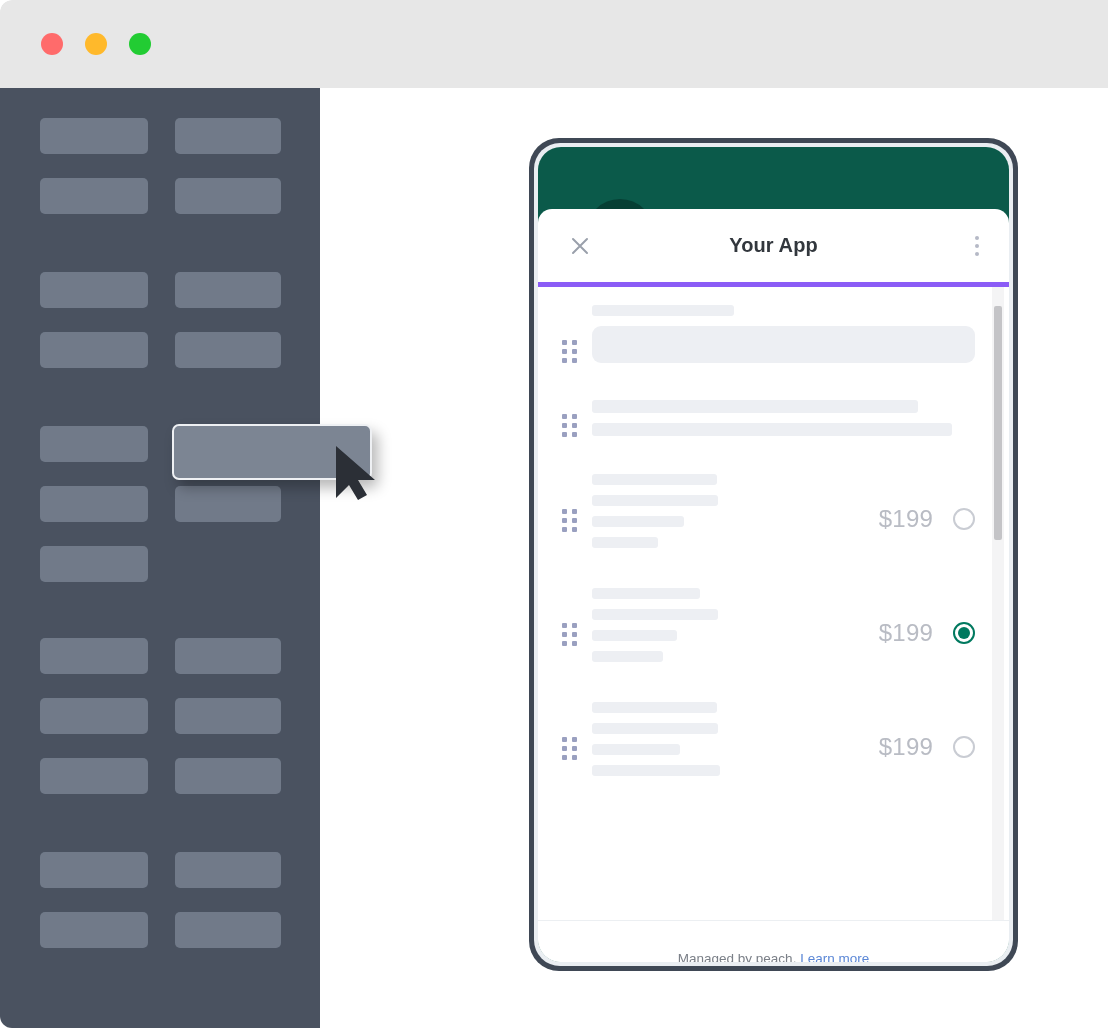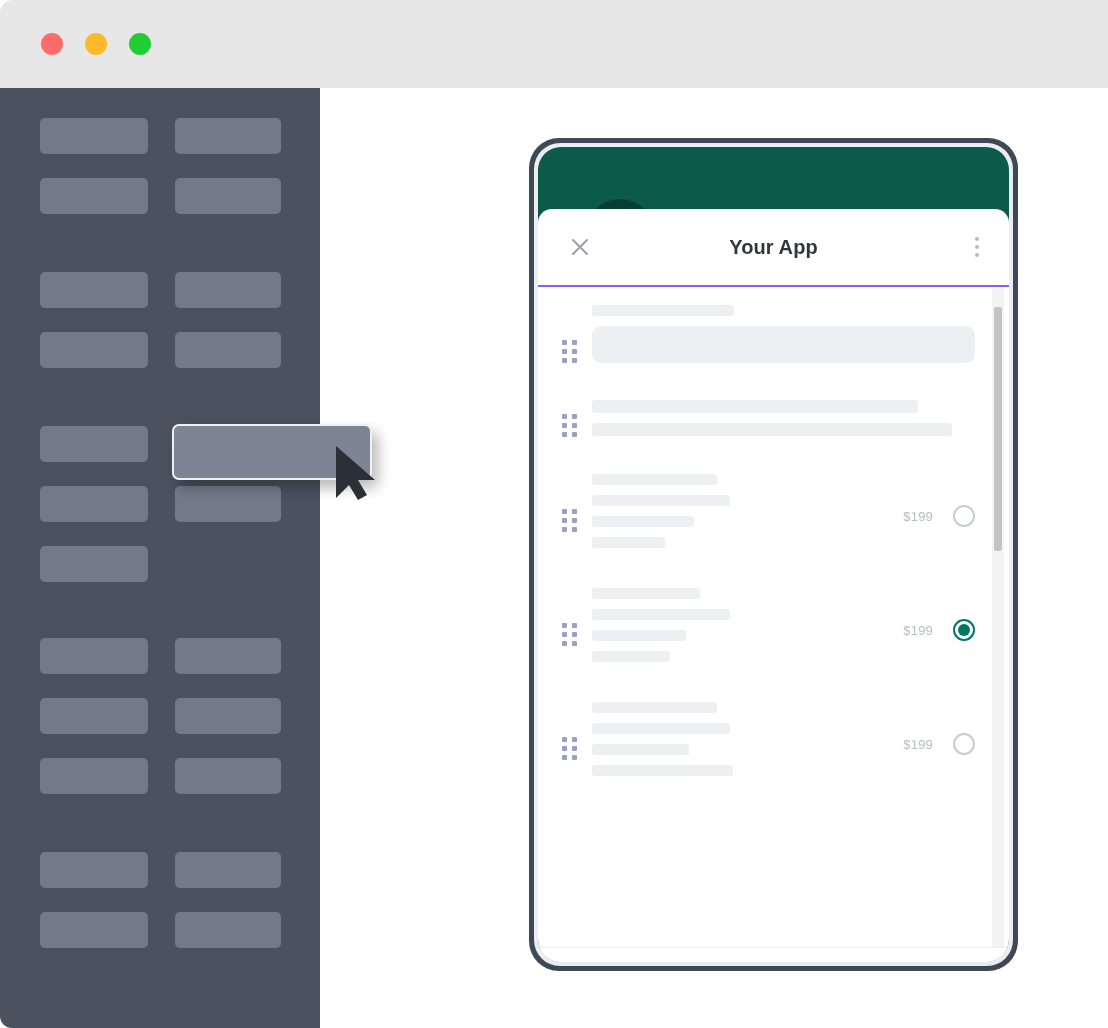--- a/index.html
+++ b/index.html
@@ -151,21 +151,21 @@
     border-top-right-radius: 14px;
     display: flex;
     flex-direction: column;
     overflow: hidden;
   }
 
   #sheet-header {
     position: relative;
     height: 78px;
     flex: 0 0 78px;
-    border-bottom: 2px solid #8b5cf6;
+    border-bottom: 5px solid #8b5cf6;
     display: flex;
     align-items: center;
   }
   #close-icon {
     position: absolute;
     left: 30px;
     width: 24px;
     height: 24px;
     cursor: pointer;
   }
@@ -268,21 +268,21 @@
 
   .price-col {
     flex: 0 0 auto;
     display: flex;
     align-items: center;
     gap: 20px;
     margin-top: 10px;
     margin-left: 14px;
   }
   .price {
-    font-size: 13px;
+    font-size: 24px;
     color: #b9bcc4;
     letter-spacing: 0.2px;
     margin-left: 36px;
   }
   .radio {
     width: 22px;
     height: 22px;
     border-radius: 50%;
     border: 2px solid #c9ccd3;
     background: transparent;
@@ -551,20 +551,24 @@
                   </div>
                 </div>
                 <div style="height: 30px;"></div>
               </div>
             <div id="scroll-track">
               <div id="scroll-thumb" style="height: 37%; top: 3%;"></div>
             </div>
           </div>
 
           <div id="sheet-footer">
+            <div id="footer-note">
+              <span>Managed by peach.</span>
+              <a style="color: rgb(91, 135, 214);">Learn more</a>
+            </div>
           </div>
 
         </div>
       </div>
     </div>
   </div>
 
 </div>
 
 </body></html>

